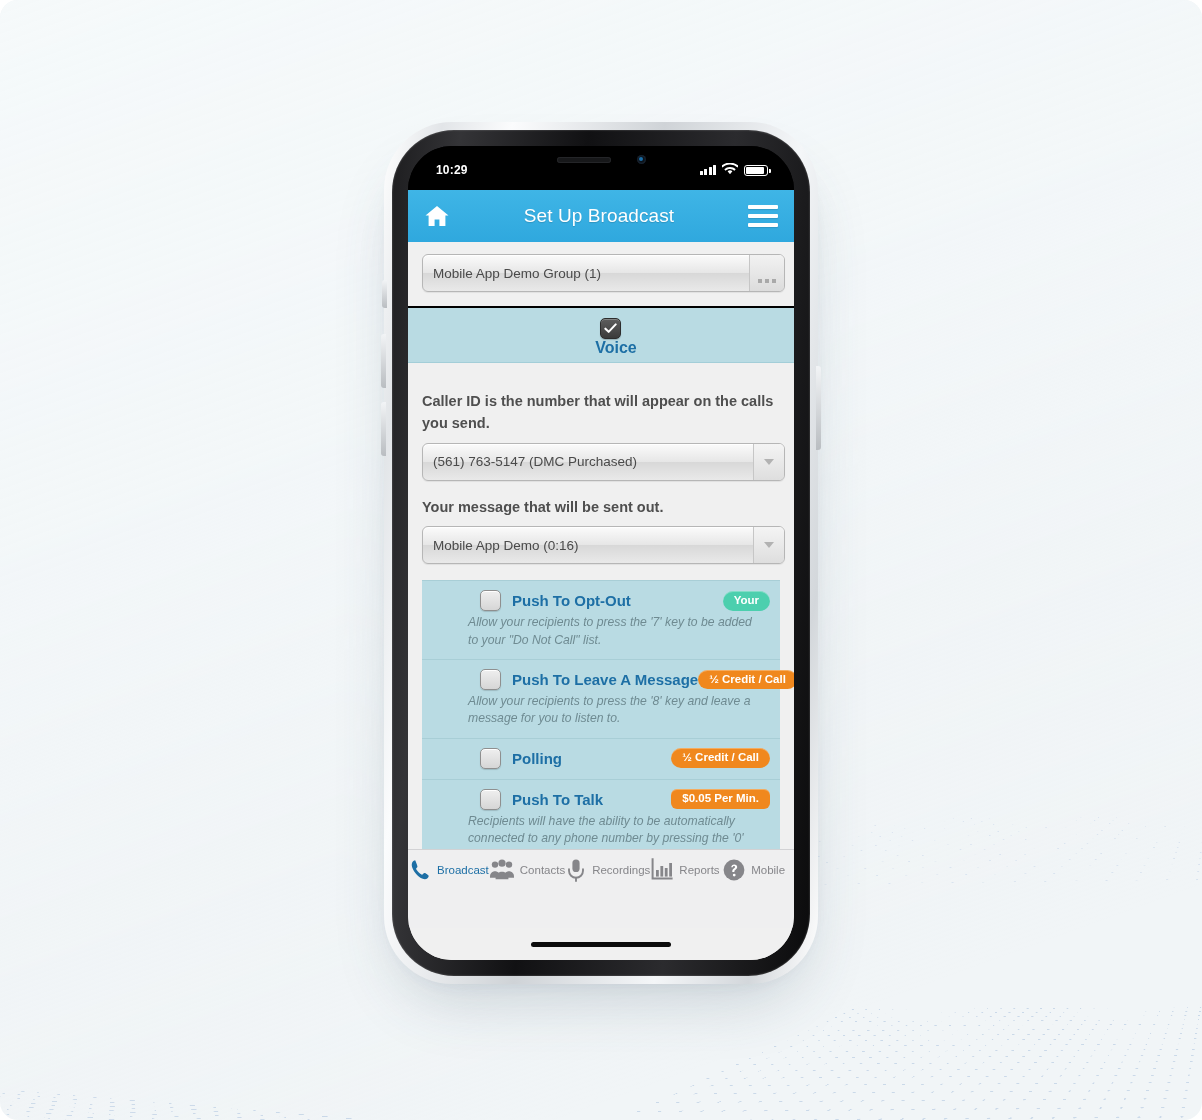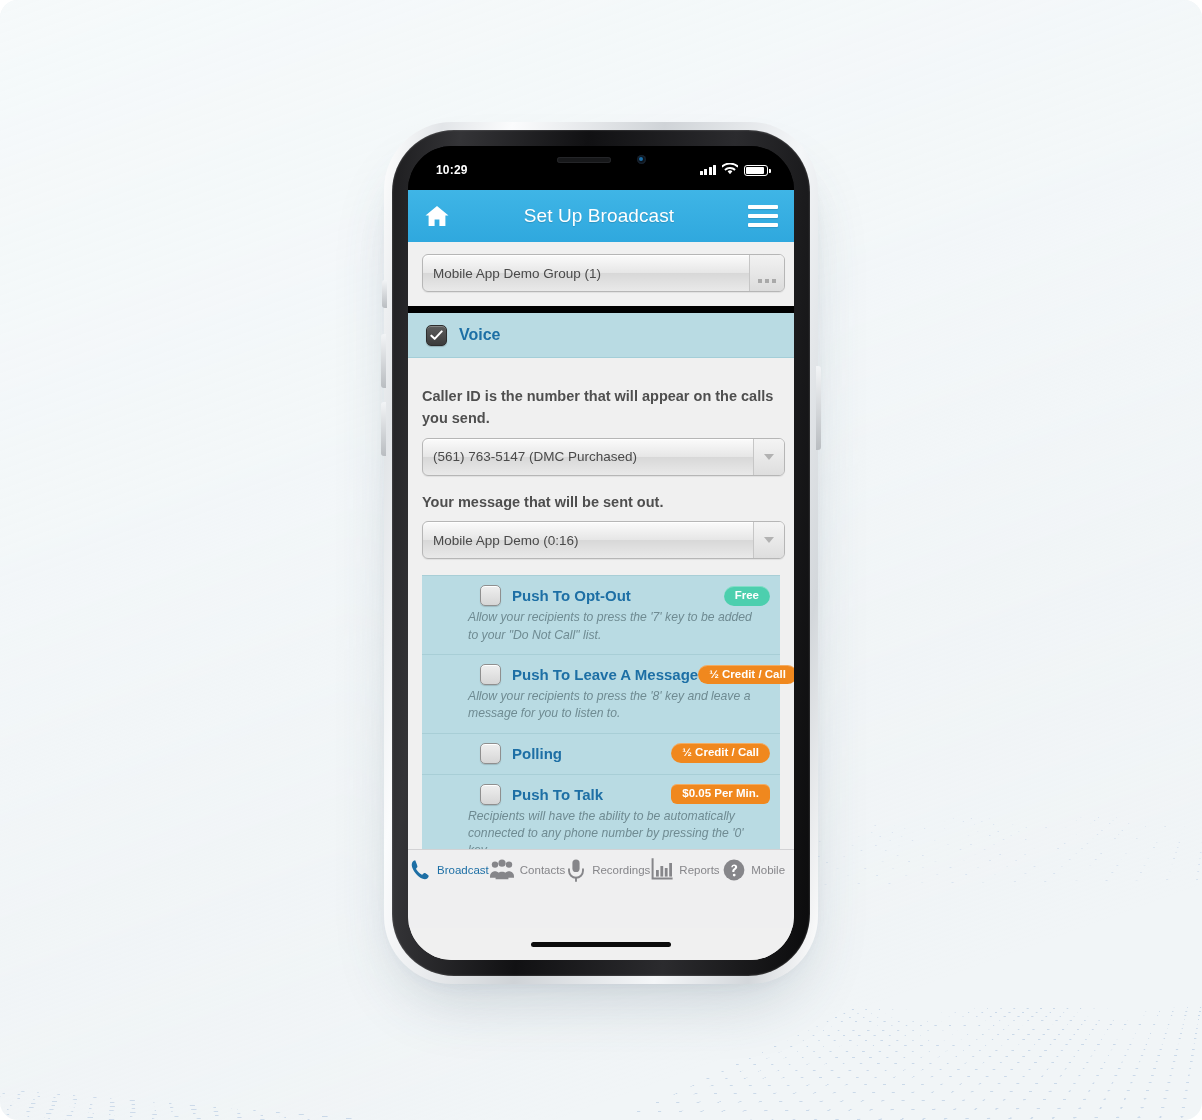--- a/index.html
+++ b/index.html
@@ -310,25 +310,26 @@
   .gf-more i {
     width: 4px; height: 4px; background: #a9a9a9;
     display:block;
   }
 
   
   .voice-row {
     margin-top: 14px;
     height: 44px;
     background: #b9dbe3;
-    border-top: 7px solid #000000;
+    border-top: 2px solid #000000;
     border-bottom: 1px solid #a3ced8;
     display: flex;
     align-items: center;
-    padding: 0 0 0 18px;
+    padding: 10px 0 0 18px;
+    flex-direction: column;
   }
   .cbx {
     width: 21px; height: 21px;
     border-radius: 5px;
     box-sizing: border-box;
     flex: none;
   }
   .cbx.checked {
     background: linear-gradient(180deg,#5d5d5d 0%,#3b3b3b 100%);
     border: 1px solid #2d2d2d;
@@ -566,21 +567,21 @@
                   <span class="caret"></span>
                 </div>
             </div>
           </div>
 
           <div class="opt-list">
             <div class="opt">
               <div class="opt-head">
                 <span class="cbx unchecked"></span>
                 <span class="opt-title">Push To Opt-Out</span>
-                <span class="badge free">Free</span>
+                <span class="badge free">Your</span>
               </div>
               <div class="opt-desc">Allow your recipients to press the '7' key to be added to your "Do Not Call" list.</div>
             </div>
 
             <div class="opt">
               <div class="opt-head">
                 <span class="cbx unchecked"></span>
                 <span class="opt-title">Push To Leave A Message</span>
                 <span class="badge credit">½ Credit / Call</span>
               </div>

